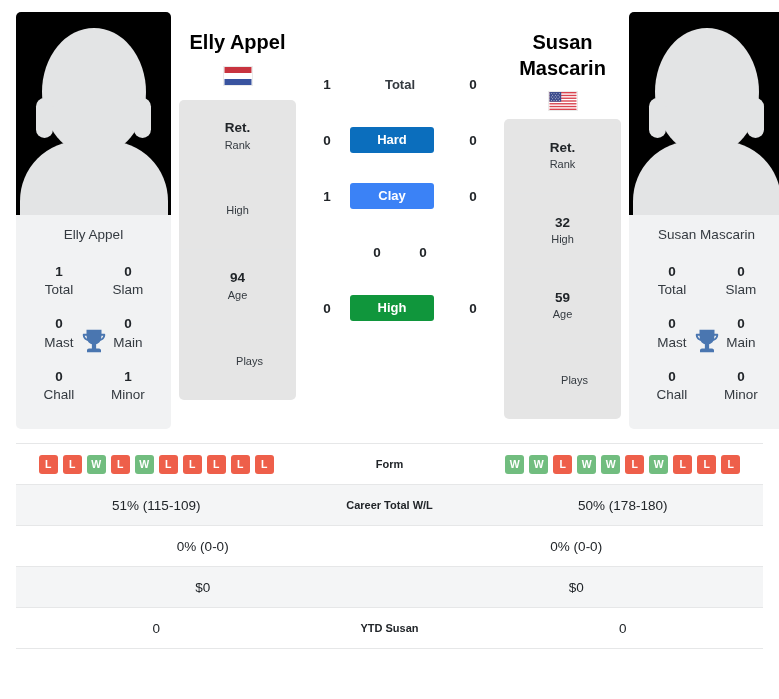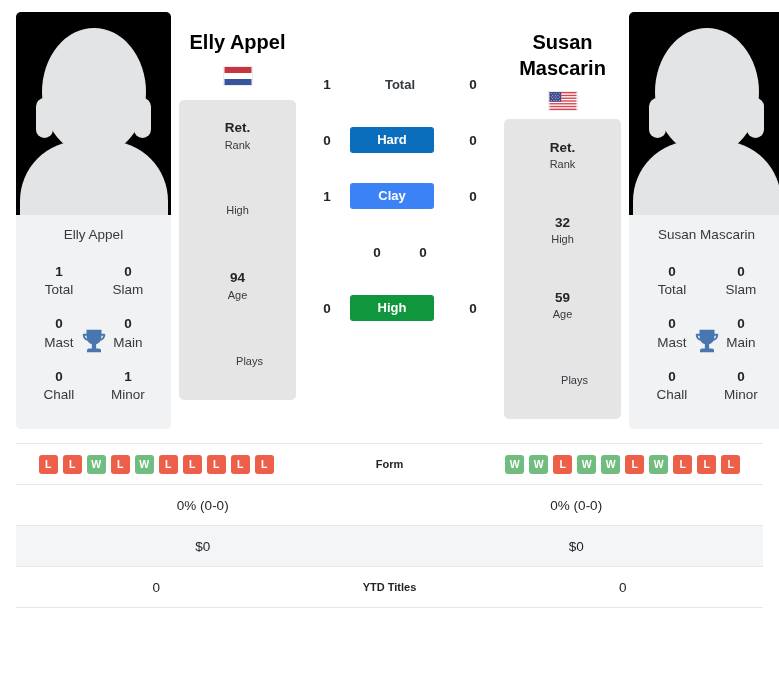--- a/index.html
+++ b/index.html
@@ -486,31 +486,36 @@
             <div class="form-badge w">W</div>
             <div class="form-badge l">L</div>
             <div class="form-badge w">W</div>
             <div class="form-badge l">L</div>
             <div class="form-badge l">L</div>
             <div class="form-badge l">L</div>
           </div>
       </div>
     </div>
 
+    <div class="stat-row shaded">
+      <div class="stat-left">51% (115-109)</div>
+      <div class="stat-mid">Career Total W/L</div>
+      <div class="stat-right">50% (178-180)</div>
+    </div>
 
     <div class="stat-row">
       <div class="stat-left">0% (0-0)</div>
       <div class="stat-right">0% (0-0)</div>
     </div>
 
     <div class="stat-row shaded">
       <div class="stat-left">$0</div>
       <div class="stat-right">$0</div>
     </div>
 
     <div class="stat-row">
       <div class="stat-left">0</div>
-      <div class="stat-mid">YTD Titles</div>
+      <div class="stat-mid">YTD Susan</div>
       <div class="stat-right">0</div>
     </div>
 
   </div>
 </div>
 
 </body></html>

